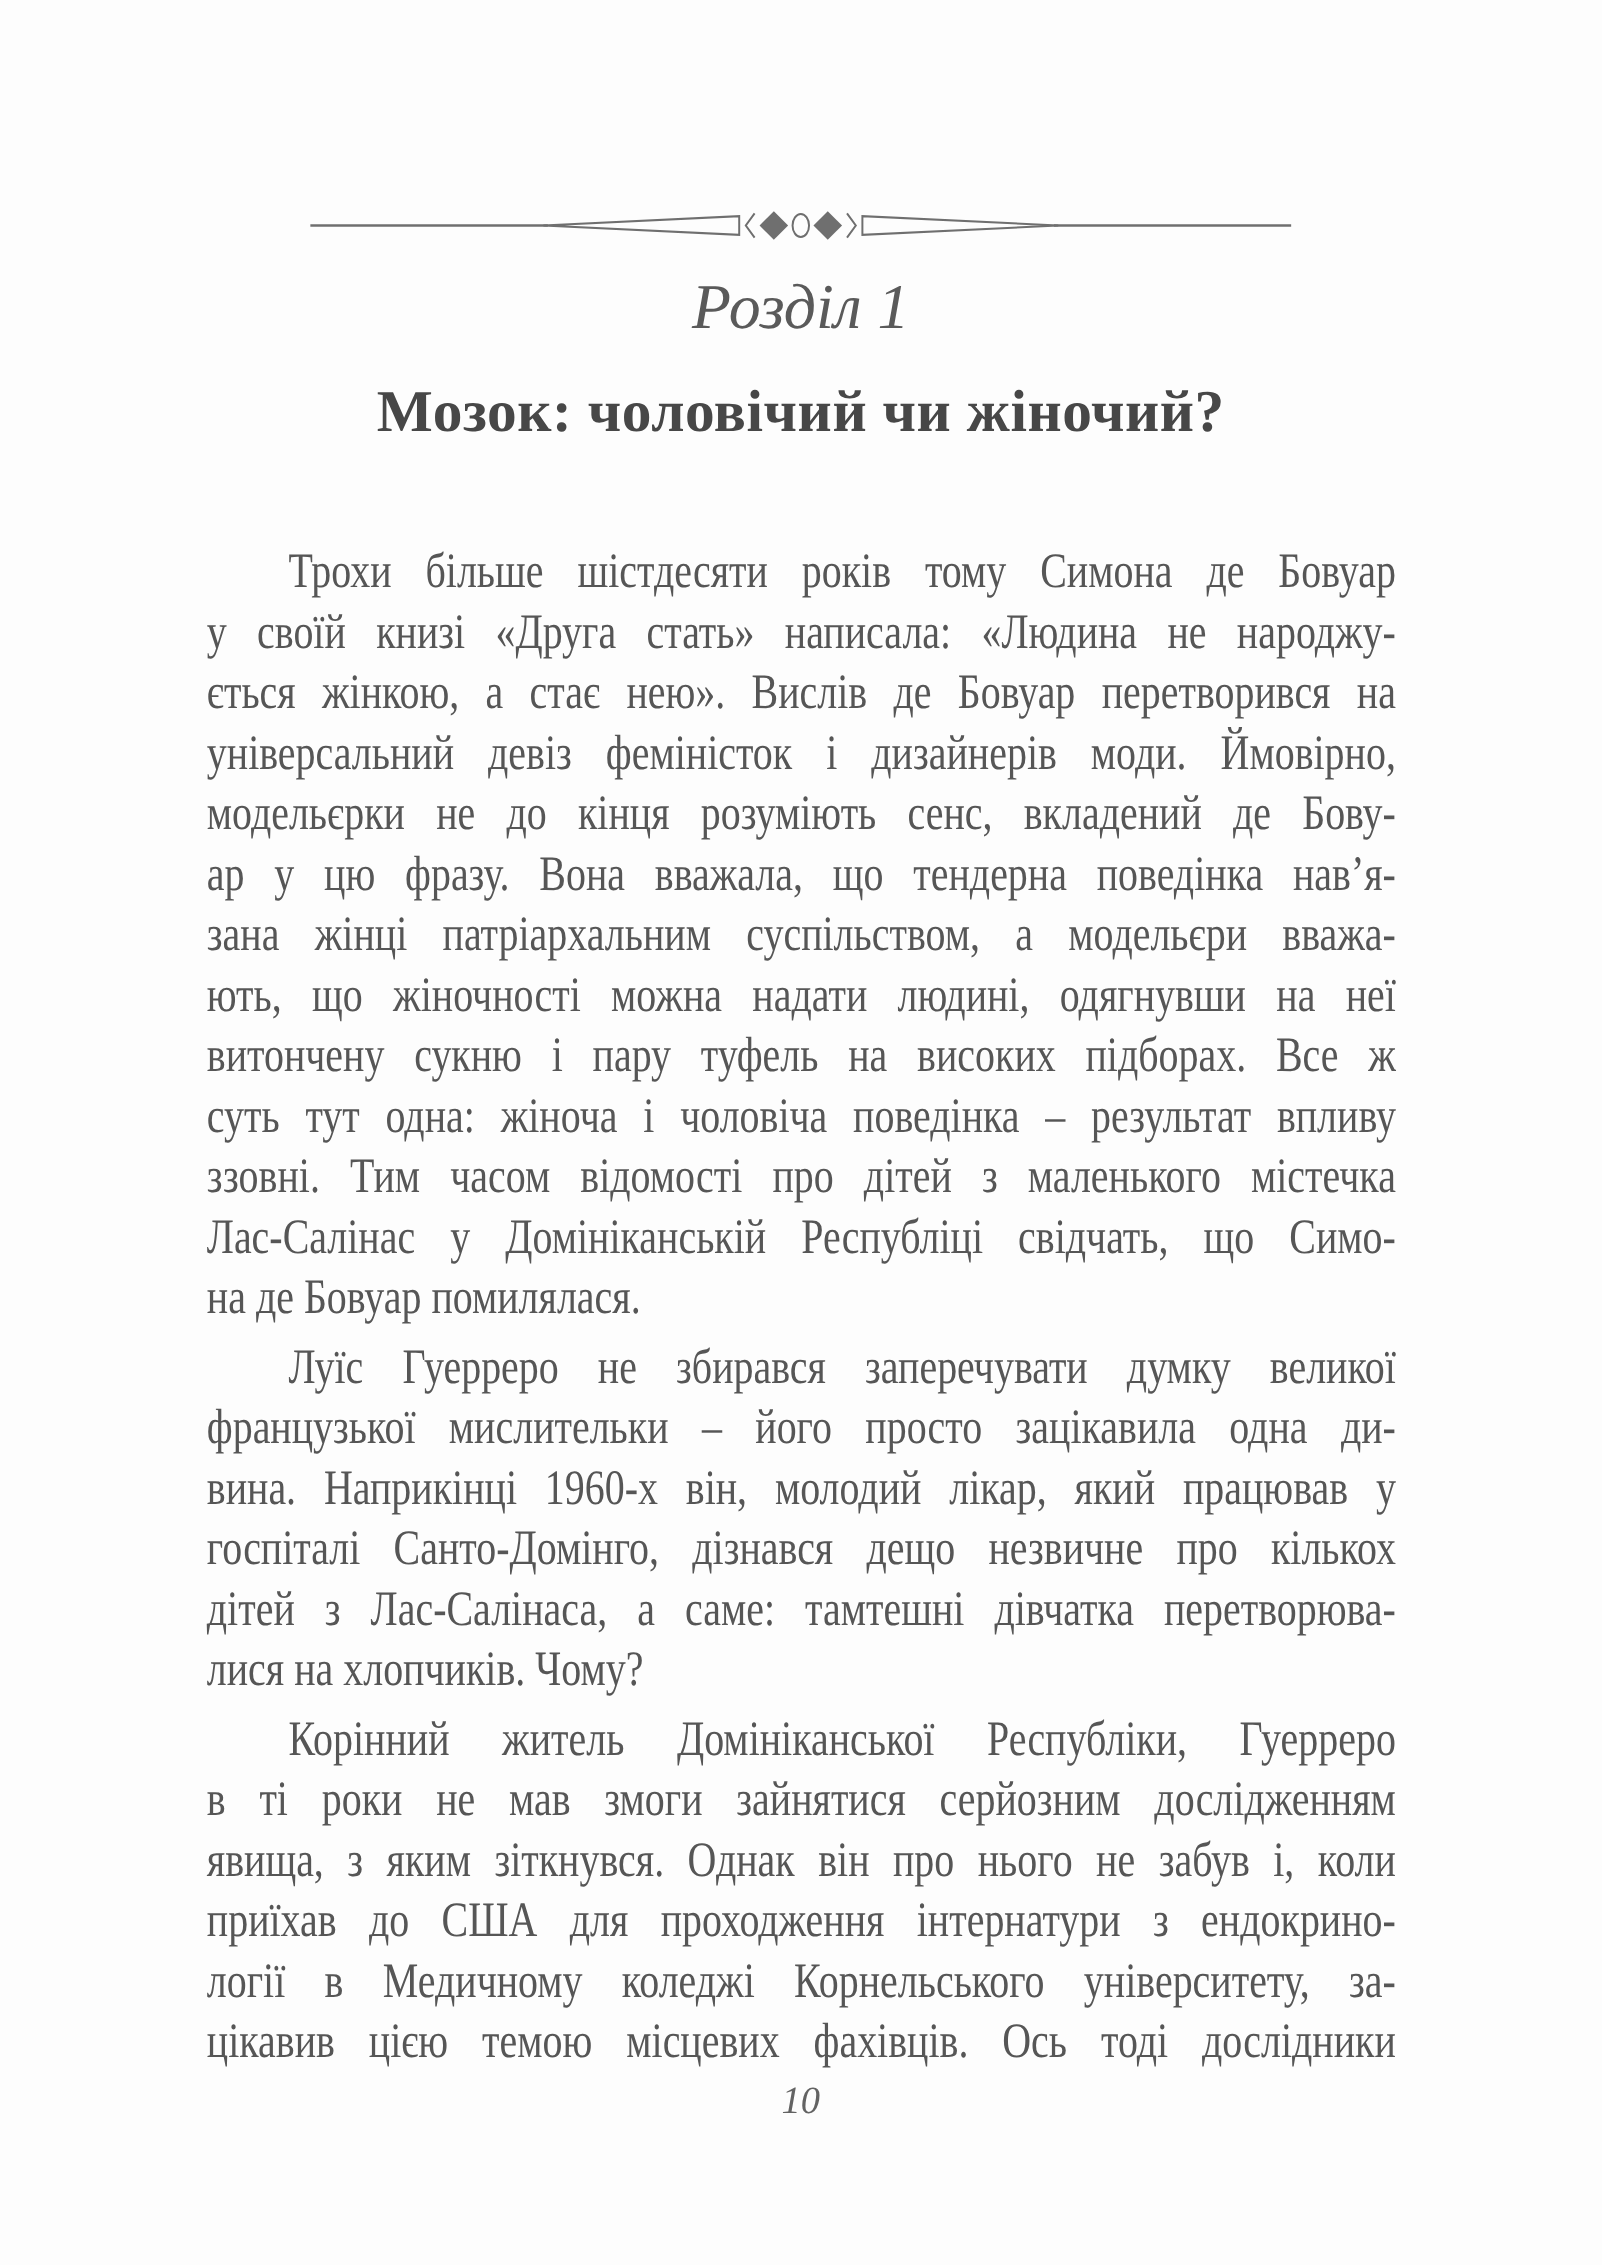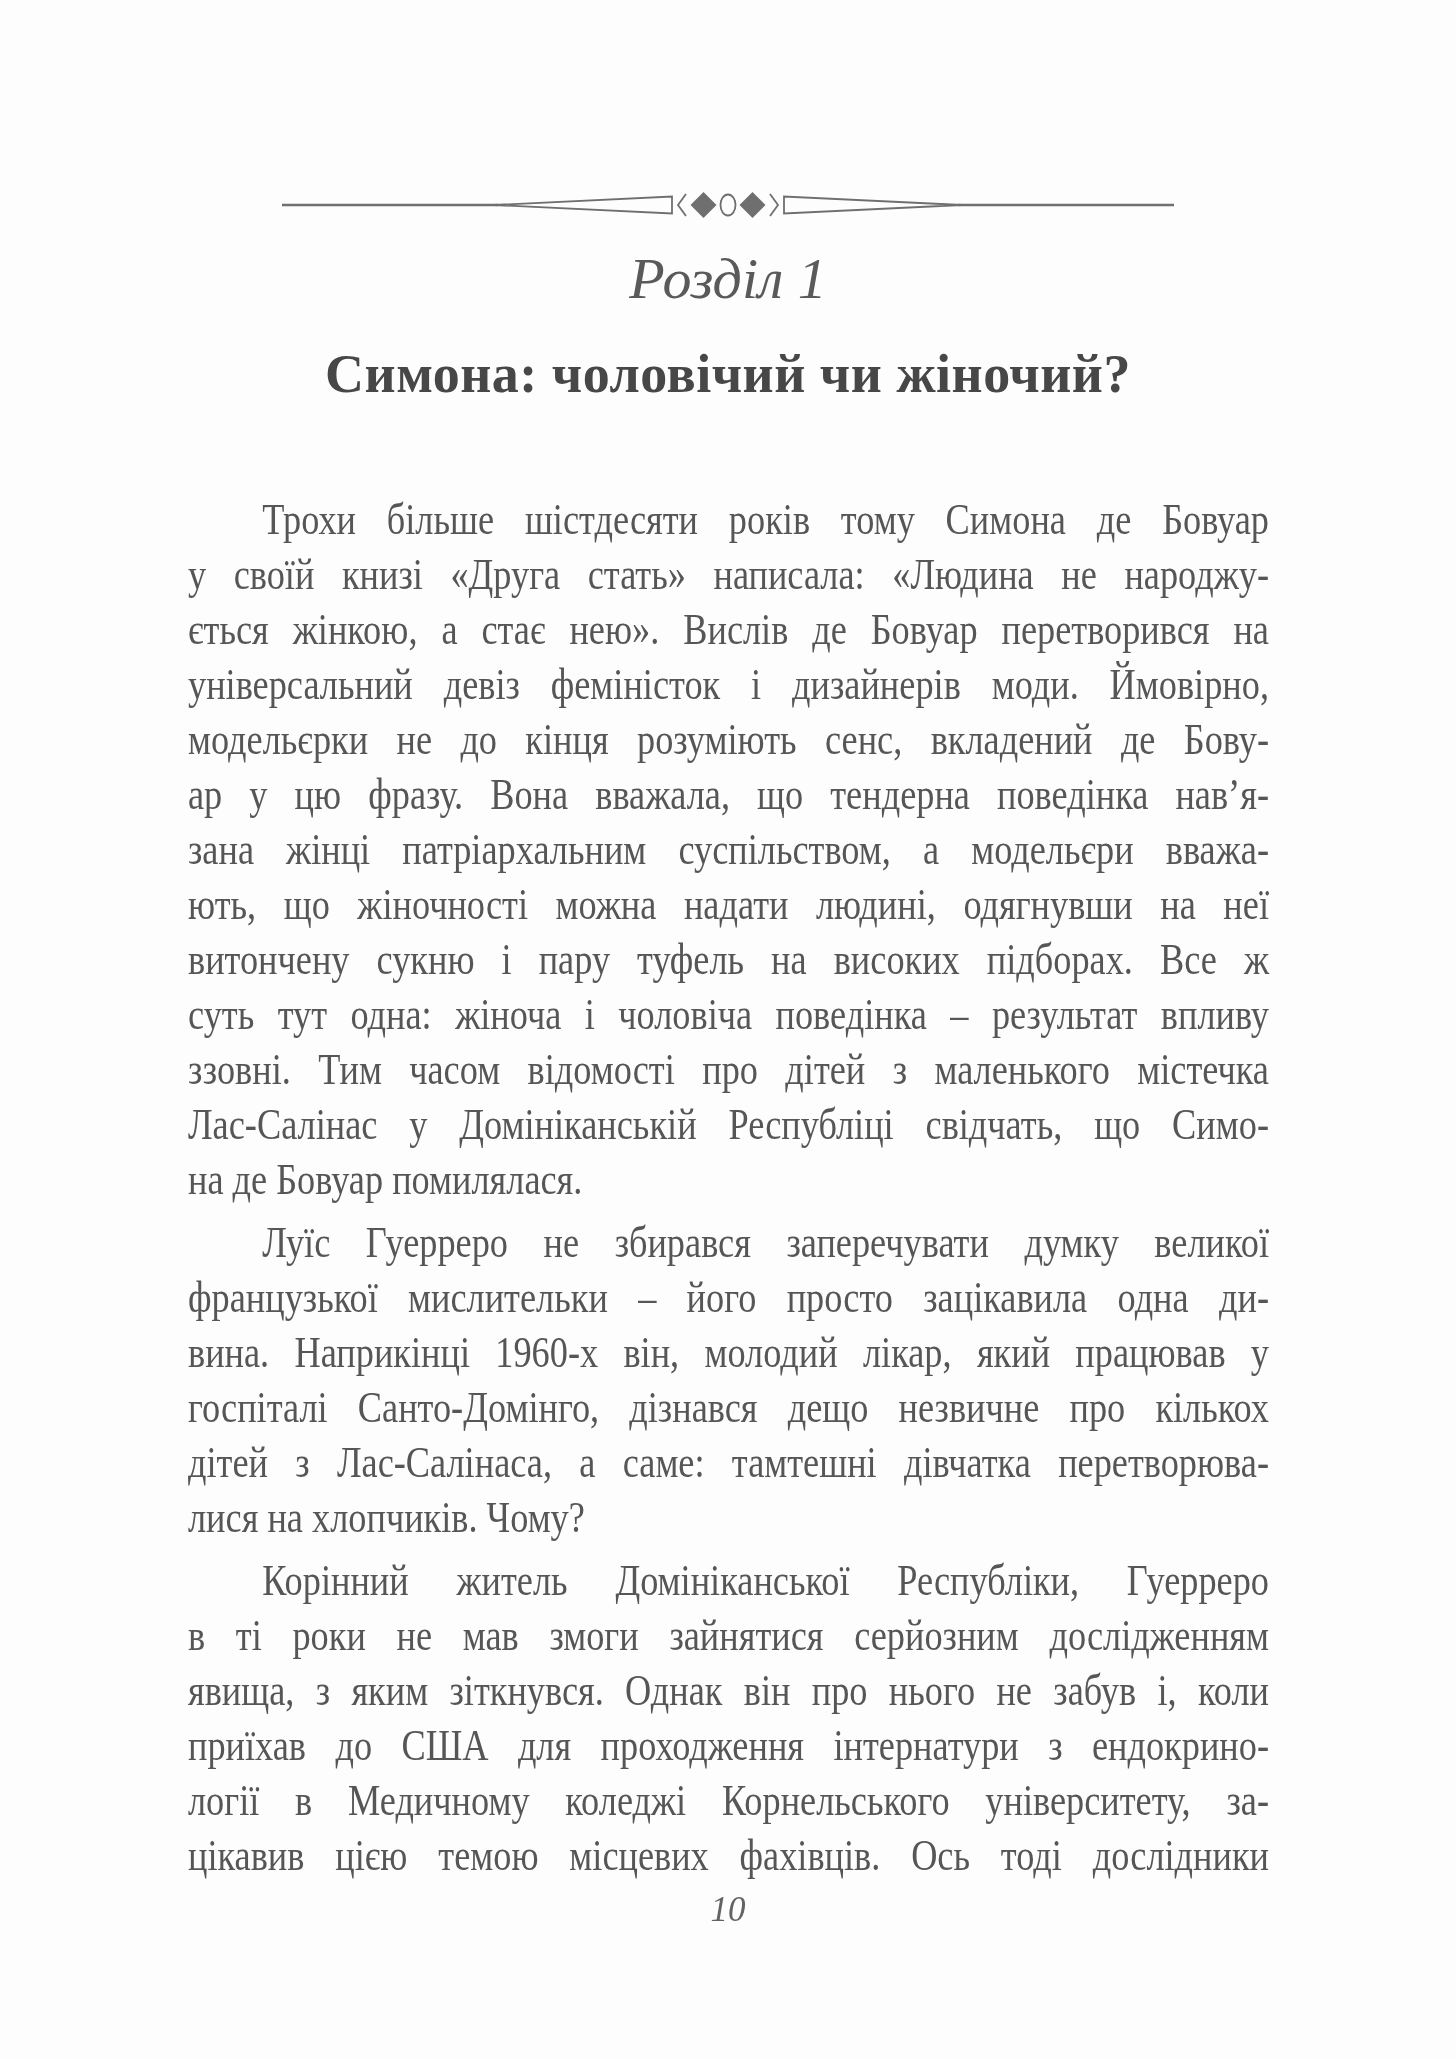--- a/index.html
+++ b/index.html
@@ -83,21 +83,21 @@
     <path d="M680,19 L502,10.5 L502,27.5 Z" fill="none" stroke="#6f6f6f" stroke-width="1.8"></path>
     <path d="M404,8 L396,19 L404,30" fill="none" stroke="#6f6f6f" stroke-width="1.8"></path>
     <path d="M488,8 L496,19 L488,30" fill="none" stroke="#6f6f6f" stroke-width="1.8"></path>
     <path d="M421.5,6 L434.5,19 L421.5,32 L408.5,19 Z" fill="#6f6f6f"></path>
     <path d="M470.5,6 L483.5,19 L470.5,32 L457.5,19 Z" fill="#6f6f6f"></path>
     <ellipse cx="446" cy="19" rx="7.5" ry="10.5" fill="none" stroke="#6f6f6f" stroke-width="1.8"></ellipse>
   </svg>
 
   <div class="chapter-label">Розділ 1</div>
 
-  <h1 class="chapter-title" style="margin:0; font-size:54px;">Симона: чоловічий чи жіночий?</h1>
+  <h1 class="chapter-title" style="margin:0; font-size:54px;">Мозок: чоловічий чи жіночий?</h1>
 
   <div class="body-text">
 
     <div class="para">
       <div class="line first">Трохи більше шістдесяти років тому Симона де Бовуар</div>
       <div class="line">у своїй книзі «Друга стать» написала: «Людина не народжу-</div>
       <div class="line">ється жінкою, а стає нею». Вислів де Бовуар перетворився на</div>
       <div class="line">універсальний девіз феміністок і дизайнерів моди. Ймовірно,</div>
       <div class="line">модельєрки не до кінця розуміють сенс, вкладений де Бову-</div>
       <div class="line">ар у цю фразу. Вона вважала, що тендерна поведінка нав’я-</div>

